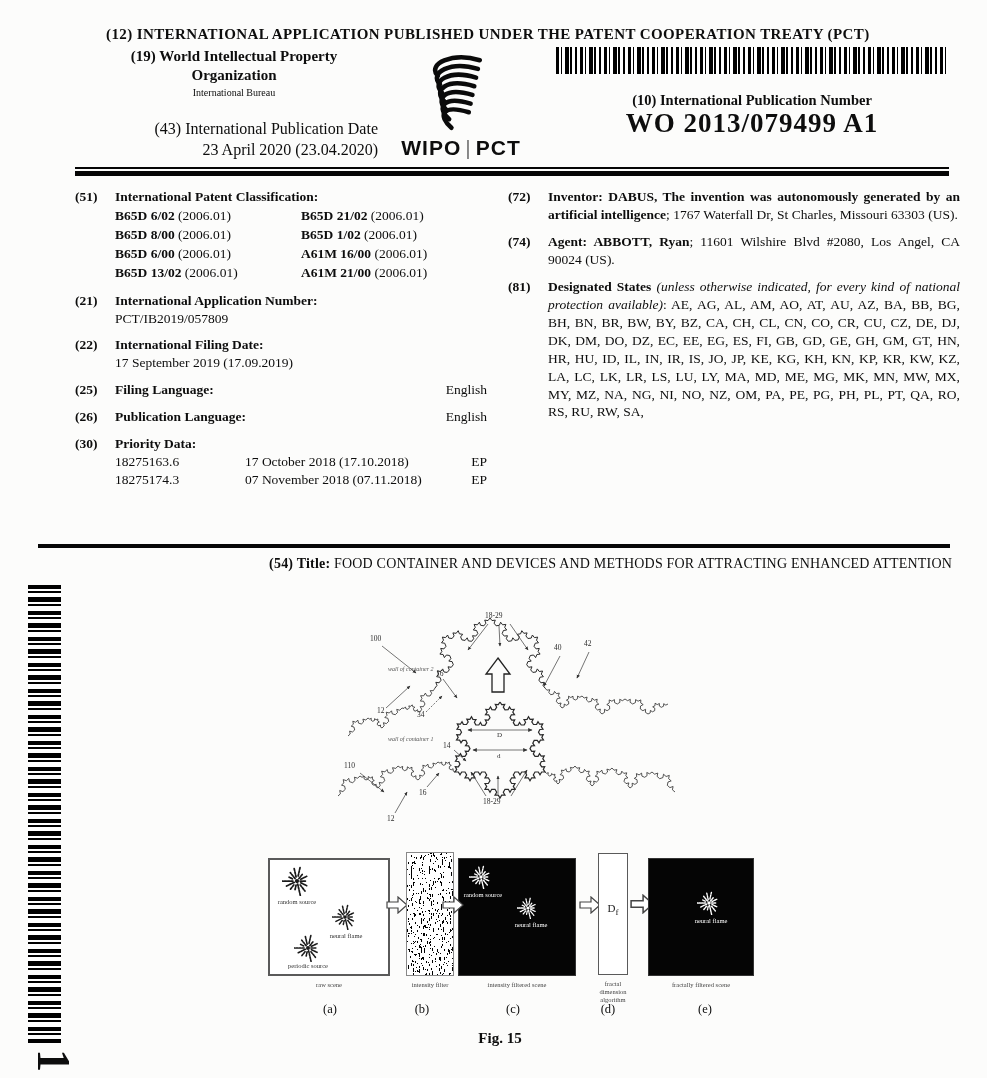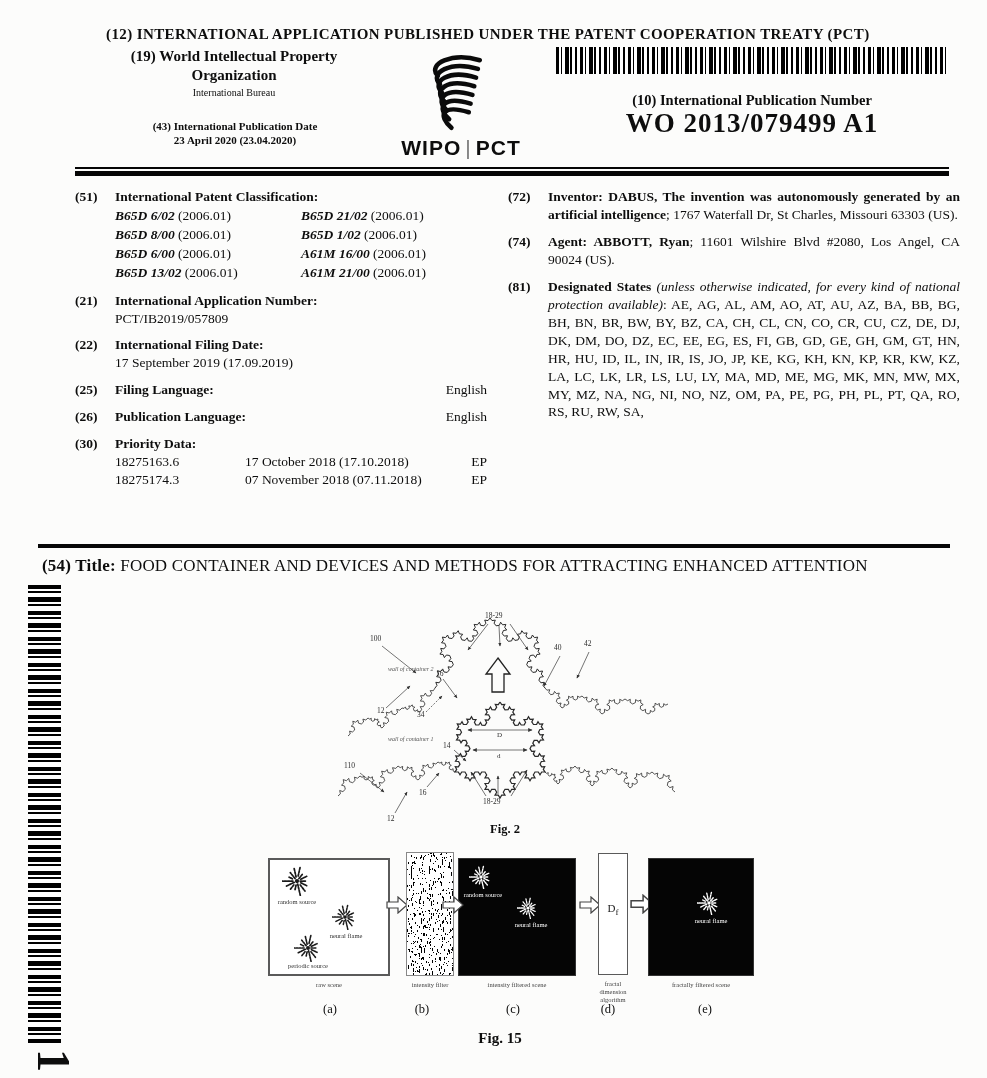--- a/index.html
+++ b/index.html
@@ -4,45 +4,45 @@
 <style>
   html,body{margin:0;padding:0;background:#e8e8e8;}
   .page{position:relative;width:987px;height:1078px;margin:0 auto;background:#fcfcfb;
         font-family:"Liberation Serif","DejaVu Serif",serif;color:#0d0d0d;overflow:hidden;}
   .b{font-weight:bold;}
   .i{font-style:italic;}
   
   .line12{position:absolute;left:106px;top:26px;width:780px;font-size:15px;font-weight:bold;letter-spacing:.4px;white-space:nowrap;}
   .orgblock{position:absolute;left:100px;top:47px;width:268px;text-align:center;font-size:15px;font-weight:bold;line-height:1.25;}
   .bureau{font-weight:normal;font-size:10px;margin-top:2px;}
-  .pubdateblock{position:absolute;left:92px;top:119px;width:286px;text-align:center;font-size:11px;font-weight:bold;line-height:1.3;}
+  .pubdateblock{position:absolute;left:92px;top:119px;width:286px;text-align:right;font-size:16px;font-weight:normal;line-height:1.3;}
   .wipologo{position:absolute;left:408px;top:52px;width:96px;height:84px;}
   .wipotext{position:absolute;left:396px;top:136px;width:130px;text-align:center;font-family:"Liberation Sans",sans-serif;font-weight:bold;font-size:21px;letter-spacing:1px;white-space:nowrap;}
   .wipotext .sep{color:#777;font-weight:normal;padding:0 4px;}
   .barcode-top{position:absolute;left:556px;top:47px;width:392px;height:27px;
     background:repeating-linear-gradient(90deg,#000 0 3px,#fff 3px 5px,#000 5px 6px,#fff 6px 9px,#000 9px 13px,#fff 13px 14px,#000 14px 16px,#fff 16px 19px,#000 19px 21px,#fff 21px 24px);}
   .pubnumlabel{position:absolute;left:556px;top:92px;width:392px;text-align:center;font-size:14.5px;font-weight:bold;}
   .pubnum{position:absolute;left:556px;top:108px;width:392px;text-align:center;font-size:27px;font-weight:bold;letter-spacing:1px;}
   .rule-double{position:absolute;left:75px;top:167px;width:874px;height:9px;box-sizing:border-box;border-top:2px solid #050505;border-bottom:5px solid #050505;}
   
   .col{position:absolute;top:188px;font-size:13.5px;line-height:1.33;}
   .col-l{left:75px;width:412px;}
   .col-r{left:508px;width:452px;text-align:justify;}
   .entry{position:relative;padding-left:40px;margin-bottom:9px;}
   .entry .num{position:absolute;left:0;top:0;font-weight:bold;}
   .rightval{}
   .flexrow{display:flex;justify-content:space-between;}
   .ipcgrid{display:grid;grid-template-columns:186px 186px;line-height:1.42;}
-  .ipccode{font-weight:bold;font-style:italic;}
+  .ipccode{font-weight:bold;}
   .prow{display:grid;grid-template-columns:110px 1fr 26px;}
   .prow .pd{padding-left:20px;}
   .prow .po{text-align:right;}
   
   .rule-single{position:absolute;left:38px;top:544px;width:912px;height:4px;background:#070707;}
-  .titleline{position:absolute;left:42px;top:556px;width:910px;font-size:17px;letter-spacing:.2px;}
+  .titleline{position:absolute;left:42px;top:556px;width:910px;font-size:14px;letter-spacing:.2px;text-align:right;}
   
   .barcode-left{position:absolute;left:28px;top:585px;width:33px;height:458px;
     background:repeating-linear-gradient(180deg,#000 0 4px,#fff 4px 6px,#000 6px 8px,#fff 8px 12px,#000 12px 17px,#fff 17px 19px,#000 19px 21px,#fff 21px 26px);}
   .rotated1{position:absolute;left:42px;top:1034px;font-size:46px;font-weight:bold;transform:rotate(90deg);transform-origin:center;}
   
   .fig2{position:absolute;left:330px;top:600px;width:350px;height:250px;}
   .fig2 svg{position:absolute;left:0;top:0;}
   .f2lab{position:absolute;font-size:7.5px;color:#2c2c2c;white-space:nowrap;}
   .f2wall{position:absolute;font-size:6px;font-style:italic;color:#555;white-space:nowrap;}
   .f2dim{position:absolute;font-size:7px;color:#333;}
@@ -230,21 +230,20 @@
     <span class="f2lab" style="left:47px;top:106px;">12</span>
     <span class="f2lab" style="left:87px;top:110px;">34</span>
     <span class="f2lab" style="left:14px;top:161px;">110</span>
     <span class="f2wall" style="left:58px;top:136px;">wall of container 1</span>
     <span class="f2lab" style="left:113px;top:141px;">14</span>
     <span class="f2lab" style="left:89px;top:188px;">16</span>
     <span class="f2lab" style="left:57px;top:214px;">12</span>
     <span class="f2lab" style="left:153px;top:197px;">18-29</span>
     <span class="f2dim" style="left:167px;top:131px;">D</span>
     <span class="f2dim" style="left:167px;top:152px;">d</span>
-    <div class="figcap2">Fig. 2</div>
   </div>
 
   <div class="panel" style="left:268px;top:858px;width:122px;">
     <div class="pbox light" style="width:122px;height:118px;">
       <span class="burst" style="left:12px;top:6px;"><svg width="30" height="30" viewBox="0 0 24 24">
             <g stroke="currentColor" stroke-width="1.4" stroke-dasharray="1.6 1" stroke-linecap="round">
               <line x1="14.5" y1="12" x2="19" y2="12"></line>
               <line x1="14.973197264077983" y1="13.431816339087941" x2="19.748332263960805" y2="15.731400156410999"></line>
               <line x1="14.556308187620807" y1="15.205509078118922" x2="18.35959597895908" y2="19.9746811211739"></line>
               <line x1="12.556302334890786" y1="14.437319780454558" x2="14.62574702068451" y2="23.50414936374552"></line>

